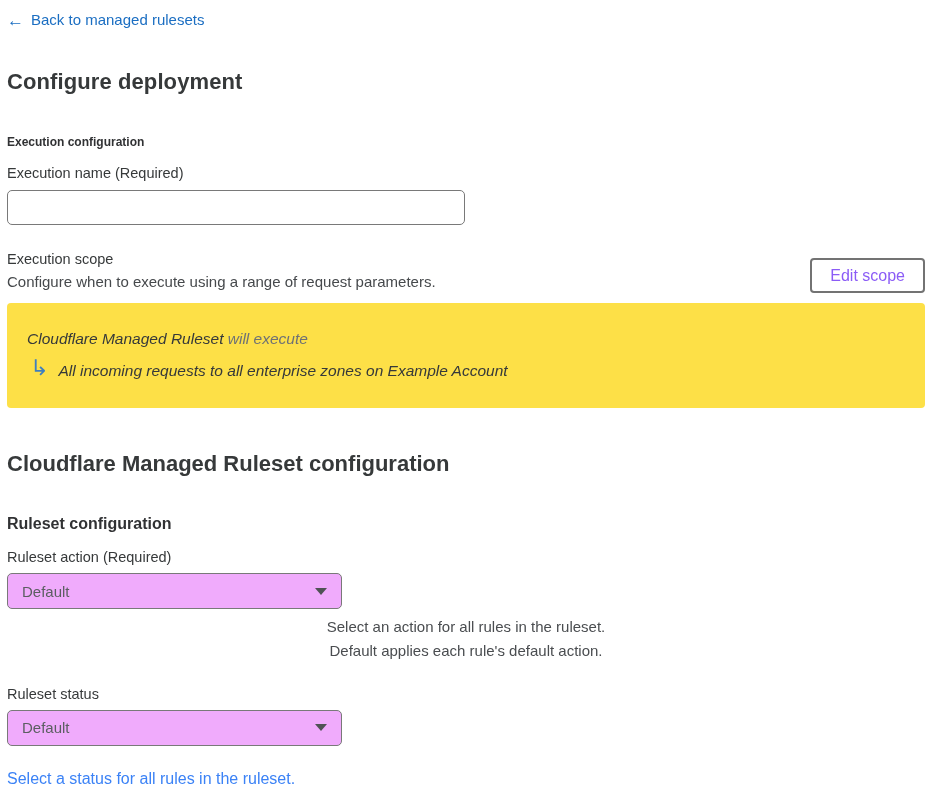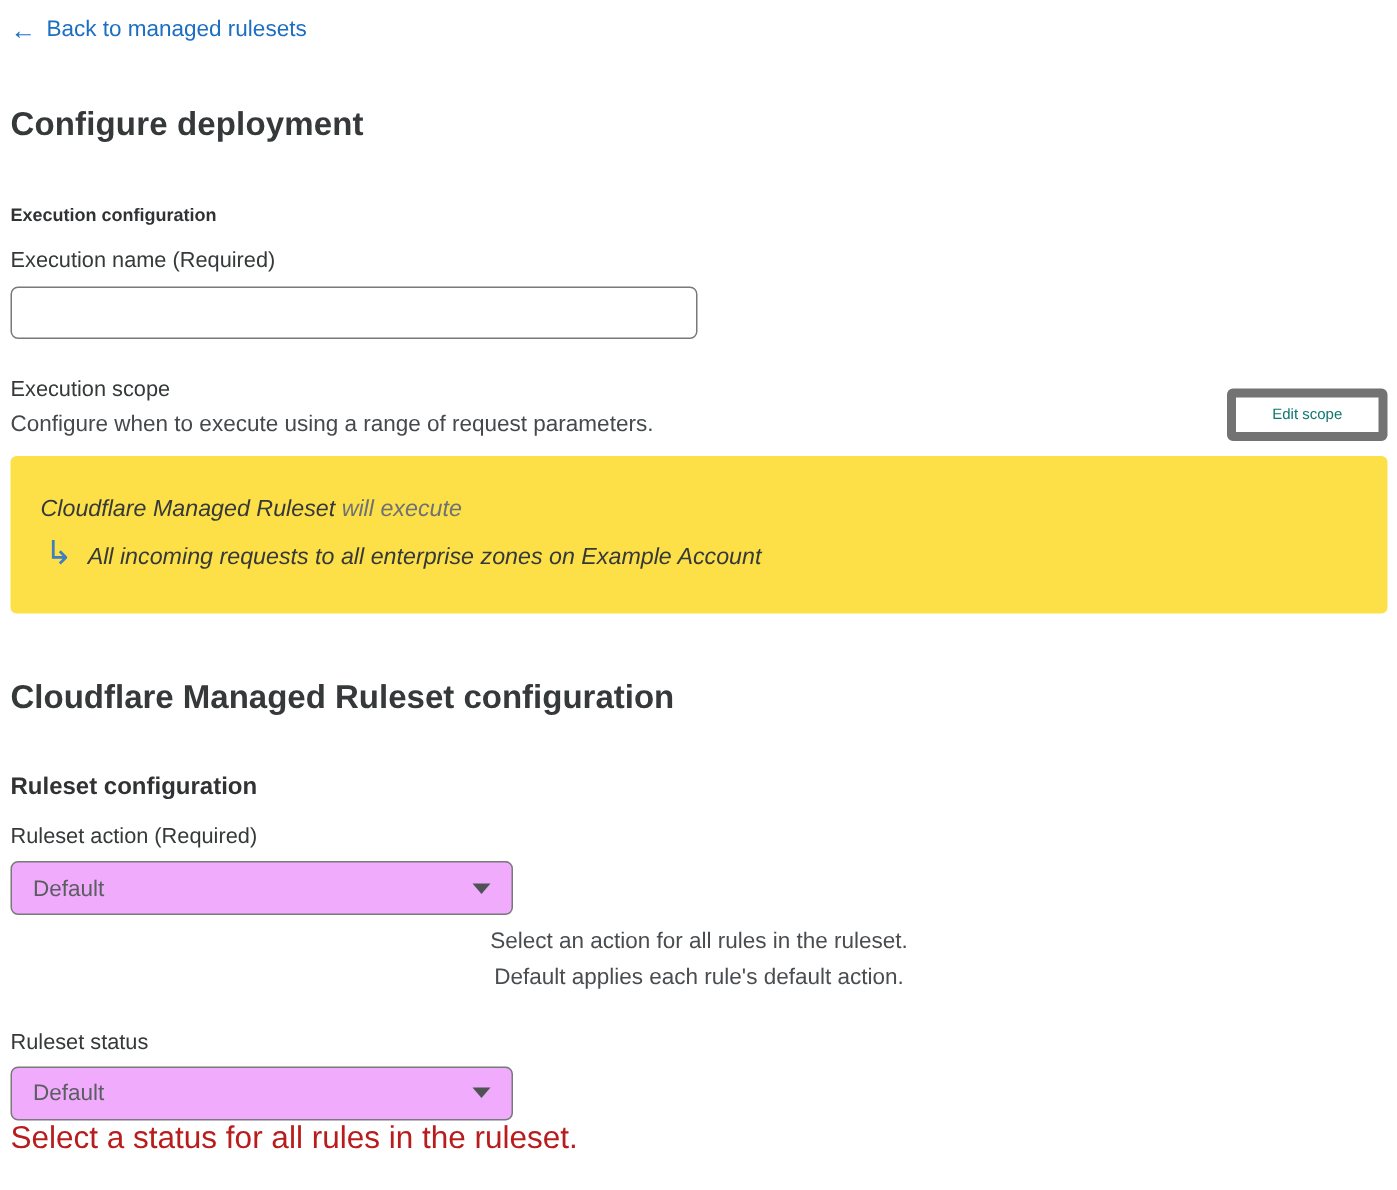--- a/index.html
+++ b/index.html
@@ -78,25 +78,25 @@
     justify-content: space-between;
     align-items: flex-start;
   }
   .scope-label { font-size: 14.5px; color: #36393a; }
   .scope-desc { margin-top: 6px; font-size: 15px; color: #46494c; }
   .edit-scope-btn {
     margin-top: 7px;
     min-width: 107px;
     height: 35px;
     background: #ffffff;
-    border: 6px solid #737373;
+    border: 2px solid #737373;
     border-radius: 4px;
-    color: #0f766e;
+    color: #8b5cf6;
     font-family: inherit;
-    font-size: 10px;
+    font-size: 16px;
     padding: 0 18px;
     cursor: pointer;
   }
 
   
   .scope-summary {
     margin-top: 10px;
     width: 918px;
     background: #fde047;
     border-radius: 4px;
@@ -139,21 +139,21 @@
   .select-box .value { font-size: 15px; color: #5b5e61; }
   .caret {
     width: 0; height: 0;
     border-left: 6px solid transparent;
     border-right: 6px solid transparent;
     border-top: 7px solid #4f5255;
   }
 
   .help-text { margin-top: 7px; font-size: 15px; color: #4a4d50; line-height: 1.45; text-align: center; }
   .help-text div { margin-bottom: 2px; }
-  .help-single { margin-top: 0; font-size: 21px; color: #b91c1c; }
+  .help-single { margin-top: 24px; font-size: 16px; color: #3b82f6; }
 </style>
 </head>
 <body>
 
 <div class="page">
 
   <a class="back-link">
     <span class="arrow">←</span>
     <span>Back to managed rulesets</span>
   </a>

